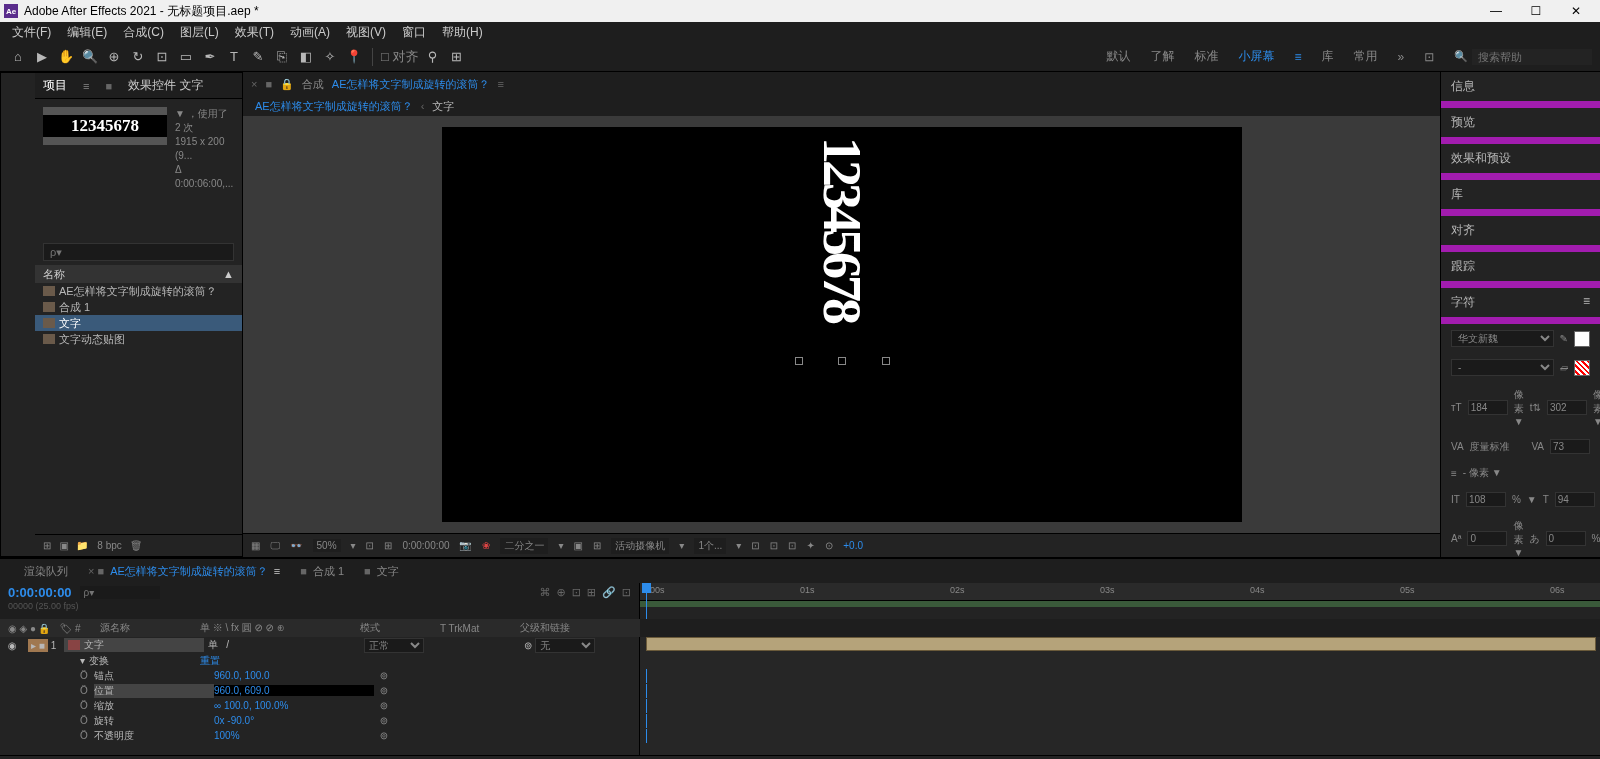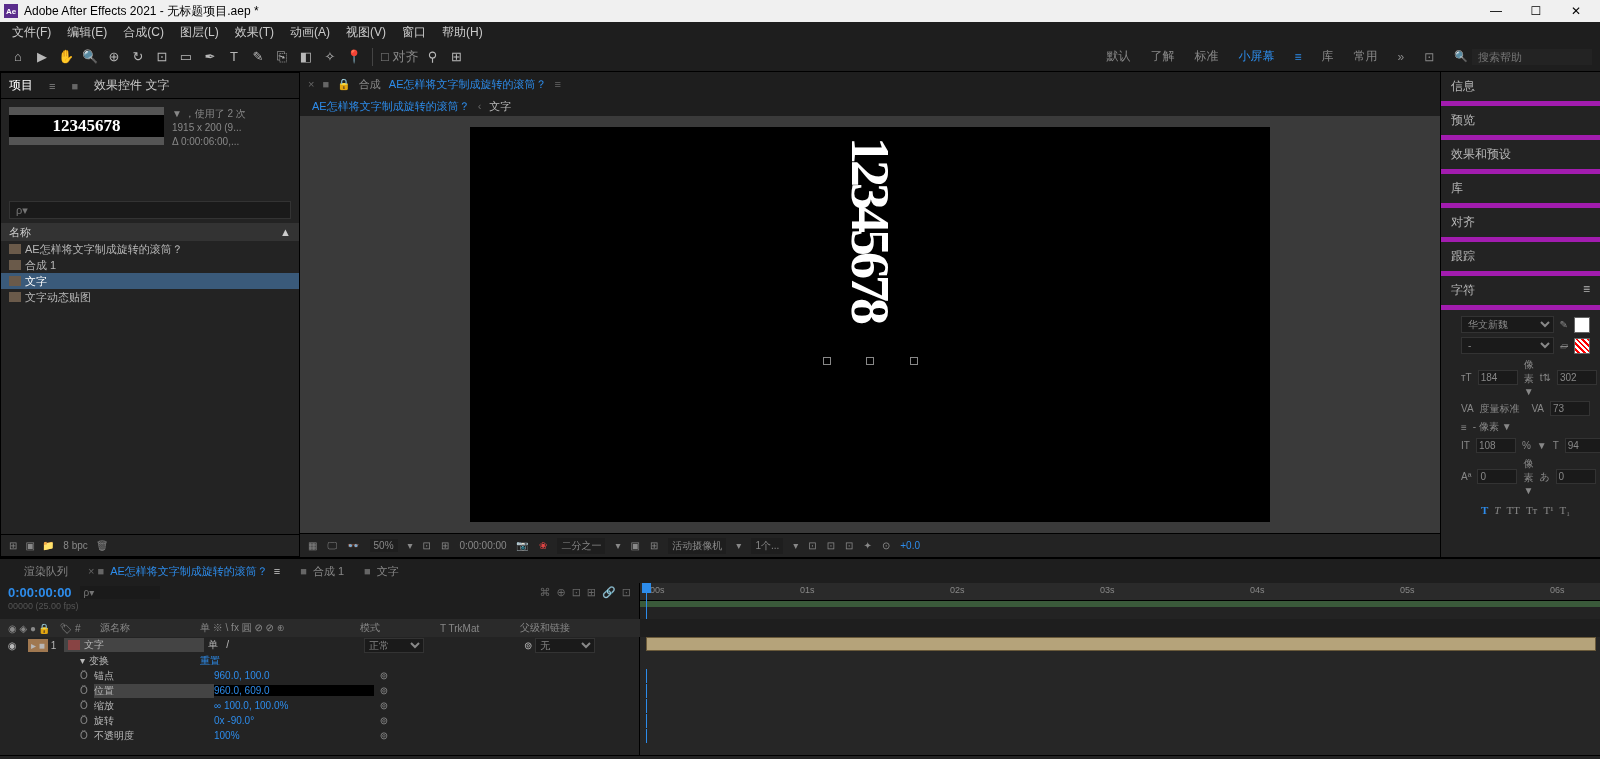--- a/index.html
+++ b/index.html
@@ -23,21 +23,21 @@
 .workspace-tabs span { color: #888; font-size: 12px; }
 .workspace-tabs span.active { color: #2d8ceb; }
 .search-help { margin-left: 16px; display: flex; align-items: center; gap: 4px; }
 .search-help input { background: #232323; border: none; color: #888; padding: 2px 6px; width: 120px; font-size: 11px; }
 
 
 .main { display: flex; height: 485px; }
 .panel { background: #232323; border: 1px solid #000; }
 
 
-.left-col { width: 300px; display: flex; flex-direction: column; }
+.left-col { width: 243px; display: flex; flex-direction: column; padding-left: 34px; }
 .proj-tabs { height: 26px; display: flex; align-items: center; padding: 0 8px; gap: 16px; background: #1e1e1e; border-bottom: 1px solid #000; }
 .proj-tabs .tab { color: #ccc; font-size: 12px; }
 .proj-tabs .tab.active { color: #fff; }
 .proj-tabs .x { color: #888; }
 .proj-header { display: flex; padding: 8px; gap: 8px; background: #232323; }
 .proj-thumb { width: 155px; height: 38px; background: linear-gradient(#555 0%, #555 20%, #000 20%, #000 80%, #555 80%); display: flex; align-items: center; justify-content: center; color: #fff; font-size: 17px; font-weight: bold; font-family: serif; }
 .proj-info { font-size: 10px; color: #888; line-height: 1.4; }
 .proj-search { padding: 4px 8px; }
 .proj-search input { width: 100%; background: #1a1a1a; border: 1px solid #333; color: #888; padding: 2px 6px; font-size: 11px; }
 .proj-cols { height: 18px; background: #333; padding: 0 8px; display: flex; align-items: center; font-size: 11px; color: #ccc; }
@@ -58,22 +58,22 @@
 .comp-crumb .sep { color: #666; }
 .viewer-area { flex: 1; background: #3a3a3a; display: flex; align-items: center; justify-content: center; position: relative; }
 .canvas { width: 800px; height: 395px; background: #000; display: flex; align-items: center; justify-content: center; position: relative; }
 .canvas-text { color: #fff; font-size: 54px; font-weight: bold; font-family: "SimHei", serif; writing-mode: vertical-rl; letter-spacing: -4px; position: absolute; left: 50%; top: 10px; transform: translateX(-50%) rotate(0deg); }
 .anchor-point { position: absolute; width: 8px; height: 8px; border: 1px solid #888; background: transparent; }
 .viewer-footer { height: 24px; background: #232323; border-top: 1px solid #000; display: flex; align-items: center; padding: 0 8px; gap: 10px; font-size: 10px; color: #888; }
 .viewer-footer select, .viewer-footer .sel { background: #1e1e1e; border: none; color: #888; font-size: 10px; padding: 1px 4px; }
 
 
 .right-col { width: 160px; background: #232323; border-left: 1px solid #000; display: flex; flex-direction: column; }
-.rp-section { padding: 6px 10px; border-bottom: 5px solid #a21caf; font-size: 12px; color: #b8b8b8; display: flex; justify-content: space-between; align-items: flex-start; }
-.rp-section.char { flex-direction: column; align-items: stretch; gap: 4px; margin-left: 10px; }
+.rp-section { padding: 6px 10px; border-bottom: 7px solid #a21caf; font-size: 12px; color: #b8b8b8; display: flex; justify-content: space-between; align-items: flex-start; }
+.rp-section.char { flex-direction: column; align-items: stretch; gap: 12px; }
 .char-row { display: flex; gap: 6px; align-items: center; font-size: 10px; color: #888; }
 .char-row input, .char-row select { background: #1a1a1a; border: 1px solid #333; color: #888; font-size: 10px; padding: 1px 2px; width: 40px; }
 .char-row .wide { flex: 1; }
 .swatch { width: 16px; height: 16px; background: #fff; border: 1px solid #666; }
 .char-icons { display: flex; gap: 6px; font-size: 11px; color: #888; justify-content: center; margin-top: 4px; }
 .char-icons span { font-family: serif; }
 
 
 .timeline { height: 220px; background: #1e1e1e; border-top: 2px solid #000; display: flex; flex-direction: column; }
 .tl-tabs { height: 24px; display: flex; align-items: center; gap: 20px; padding: 0 24px; background: #1e1e1e; font-size: 11px; }

